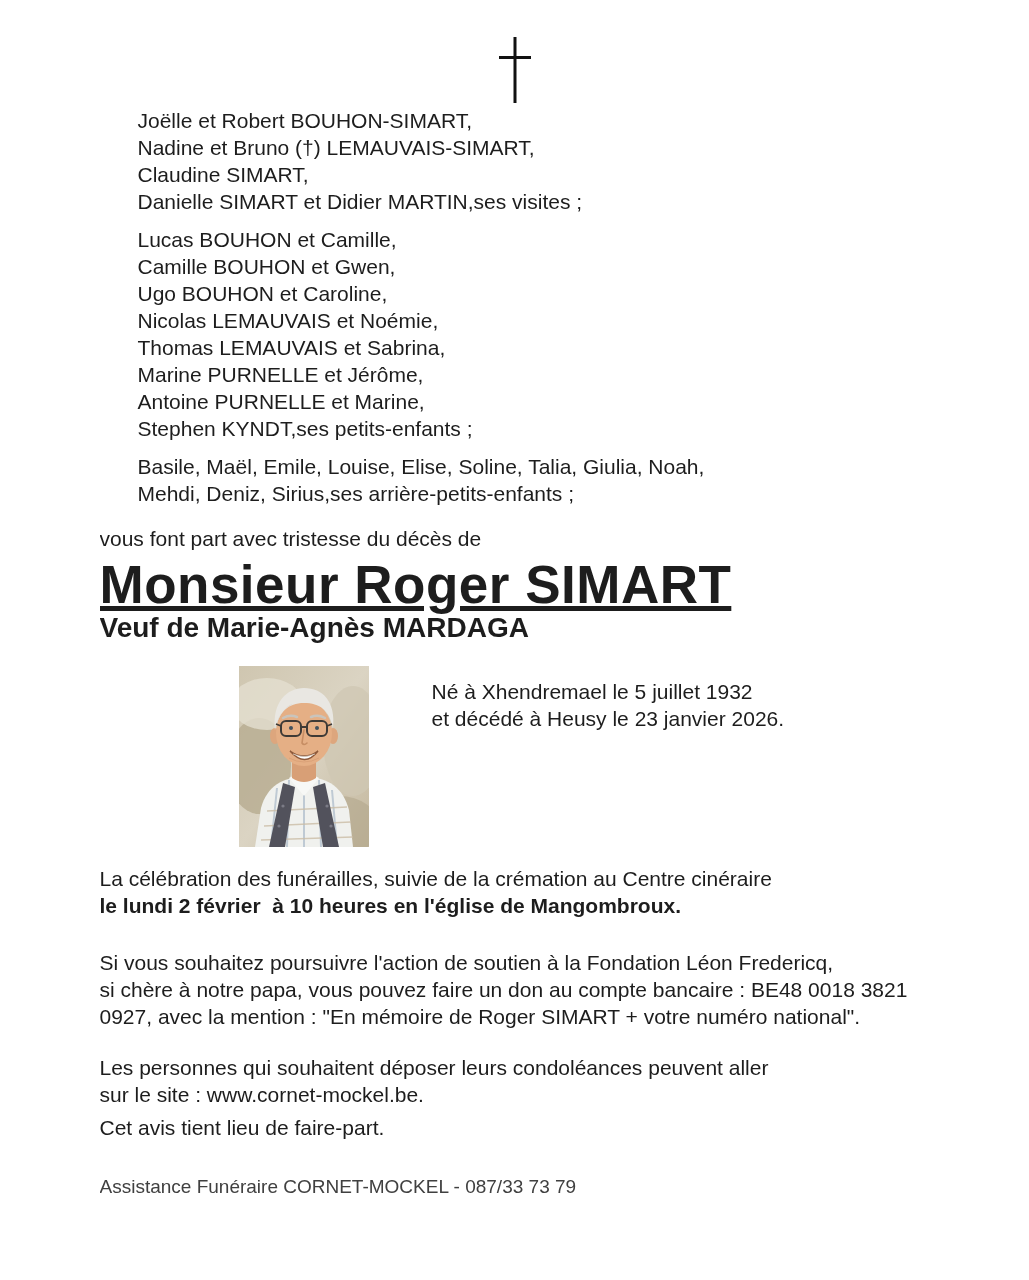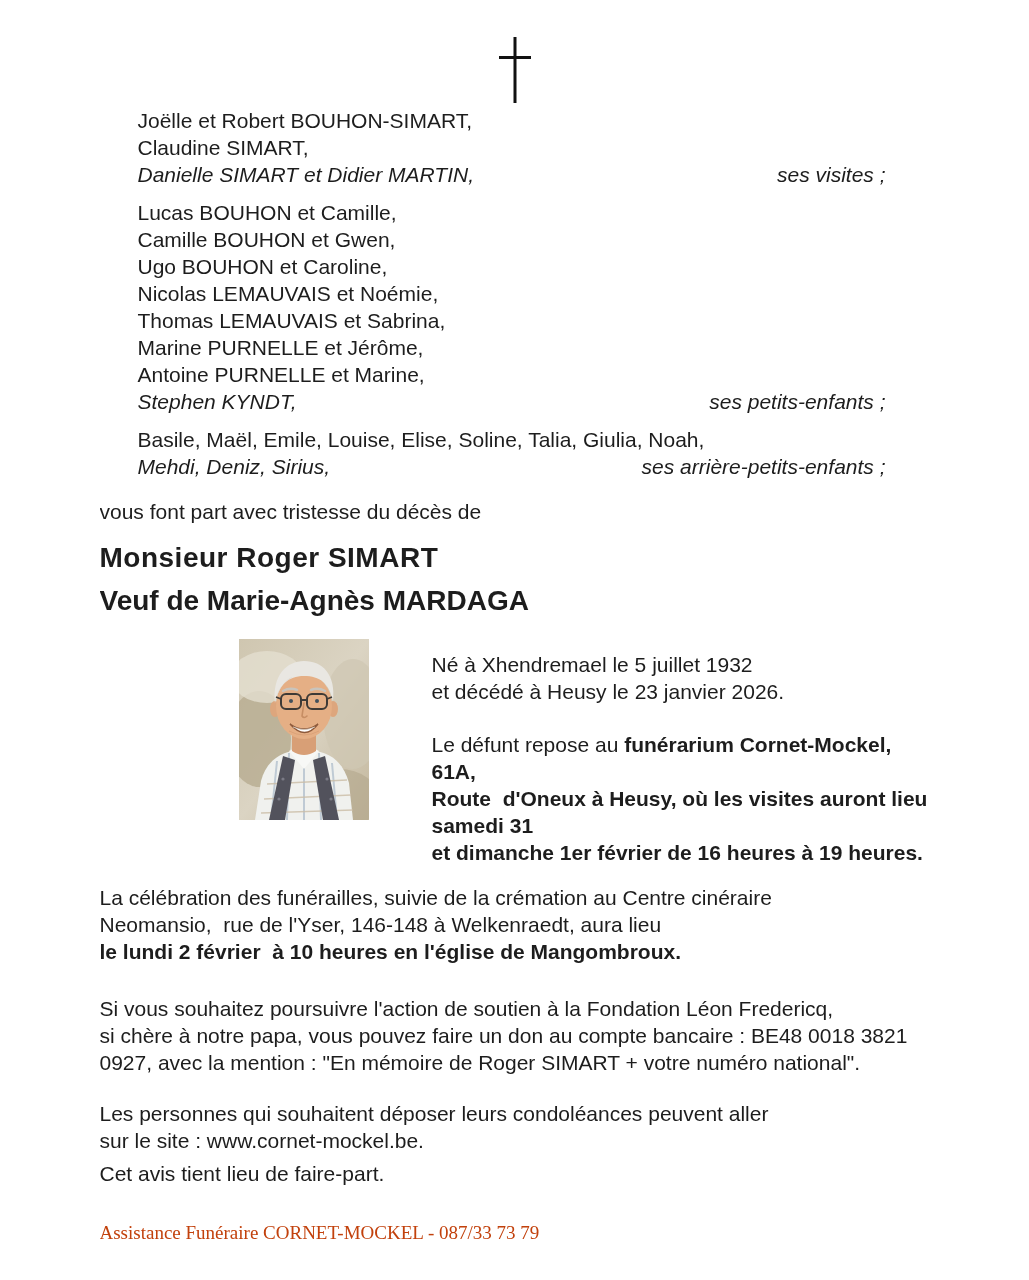--- a/index.html
+++ b/index.html
@@ -39,30 +39,31 @@
     position: absolute;
     top: 19px;
     left: 0;
     width: 32px;
     height: 3px;
     background: #111111;
   }
   .families { margin: 4px 44px 0 38px; }
   .group { margin-bottom: 11px; }
   .group:last-child { margin-bottom: 0; }
-  .line-flex { display: flex; justify-content: space-between; align-items: baseline; font-style: italic; }
+  .line-flex { display: flex; justify-content: flex-start; align-items: baseline; }
   .relation { white-space: nowrap; }
   .centered { text-align: left; }
   .intro { margin-top: 18px; }
   .title {
     margin-top: 10px;
-    font-size: 28px;
+    font-size: 53px;
     line-height: 46px;
     font-weight: bold;
     letter-spacing: 0.5px;
+    text-decoration: underline;
   }
   .subtitle {
     margin-top: 4px;
     font-size: 28px;
     line-height: 32px;
     font-weight: bold;
   }
   .bio-row { display: flex; margin-top: 22px; margin-left: 107px; padding-left: 32px; }
   .photo-frame {
     flex: 0 0 130px;
@@ -74,37 +75,38 @@
   .repose { margin-top: 26px; }
   .bold { font-weight: bold; }
   .pre { white-space: pre-wrap; }
   .ceremony { margin-top: 18px; }
   .meeting { margin-top: 26px; font-weight: bold; }
   .donation { margin-top: 30px; }
   .condolences { margin-top: 24px; }
   .closing { margin-top: 6px; }
   .footer {
     margin-top: 34px;
-    font-family: Liberation Serif, serif;
+    font-family: Liberation Sans, sans-serif;
     font-size: 19px;
     line-height: 24px;
-    color: #c2410c;
+    color: #404040;
   }
 </style>
 </head>
 <body>
 
 <div class="page">
 
   <div class="cross"></div>
 
   <section class="families">
 
     <div class="group">
       <div>Joëlle et Robert BOUHON-SIMART,</div>
+      <div>Nadine et Bruno (†) LEMAUVAIS-SIMART,</div>
       <div>Claudine SIMART,</div>
       <div class="line-flex">
         <span>Danielle SIMART et Didier MARTIN,</span>
         <span class="relation">ses visites ;</span>
       </div>
     </div>
 
     <div class="group">
       <div>Lucas BOUHON et Camille,</div>
       <div>Camille BOUHON et Gwen,</div>
@@ -202,32 +204,26 @@
         <path d="M51 85 Q65 95 79 85 Q66 102 51 85 Z" fill="#ffffff" stroke="#8e5a3b" stroke-width="1.4"></path>
         <path d="M54 88 Q65 93 76 88" stroke="#d9d4cc" stroke-width="0.8" fill="none"></path>
 
         <path d="M50 92 Q65 100 80 92" stroke="#d39a6f" stroke-width="1" fill="none" opacity="0.6"></path>
       </svg>
     </div>
 
     <div class="bio-text">
       <div>Né à Xhendremael le 5 juillet 1932</div>
       <div>et décédé à Heusy le 23 janvier 2026.</div>
-      <div class="repose">
-        <div><span>Le défunt repose au </span><span class="bold">funérarium Cornet-Mockel, 61A,</span></div>
-        <div class="bold pre">Route  d'Oneux à Heusy, où les visites auront lieu samedi 31</div>
-        <div class="bold">et dimanche 1er février de 16 heures à 19 heures.</div>
-      </div>
     </div>
 
   </section>
 
   <section class="ceremony centered">
     <div>La célébration des funérailles, suivie de la crémation au Centre cinéraire</div>
-    <div class="pre">Neomansio,  rue de l'Yser, 146-148 à Welkenraedt, aura lieu</div>
     <div class="bold pre">le lundi 2 février  à 10 heures en l'église de Mangombroux.</div>
   </section>
 
 
   <section class="donation centered">
     <div>Si vous souhaitez poursuivre l'action de soutien à la Fondation Léon Fredericq,</div>
     <div>si chère à notre papa, vous pouvez faire un don au compte bancaire : BE48 0018 3821</div>
     <div>0927, avec la mention : "En mémoire de Roger SIMART + votre numéro national".</div>
   </section>
 

